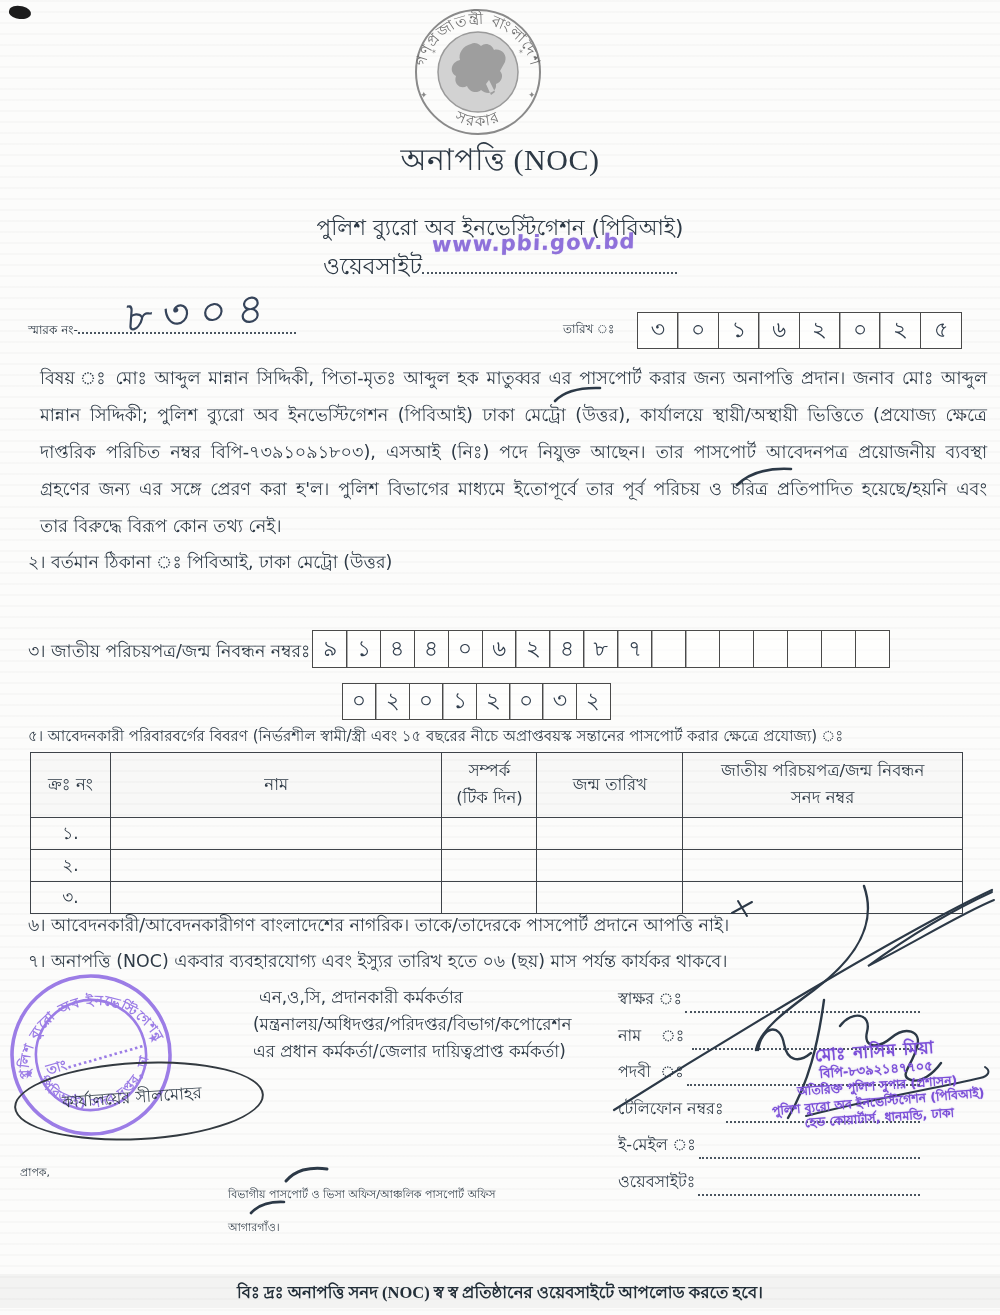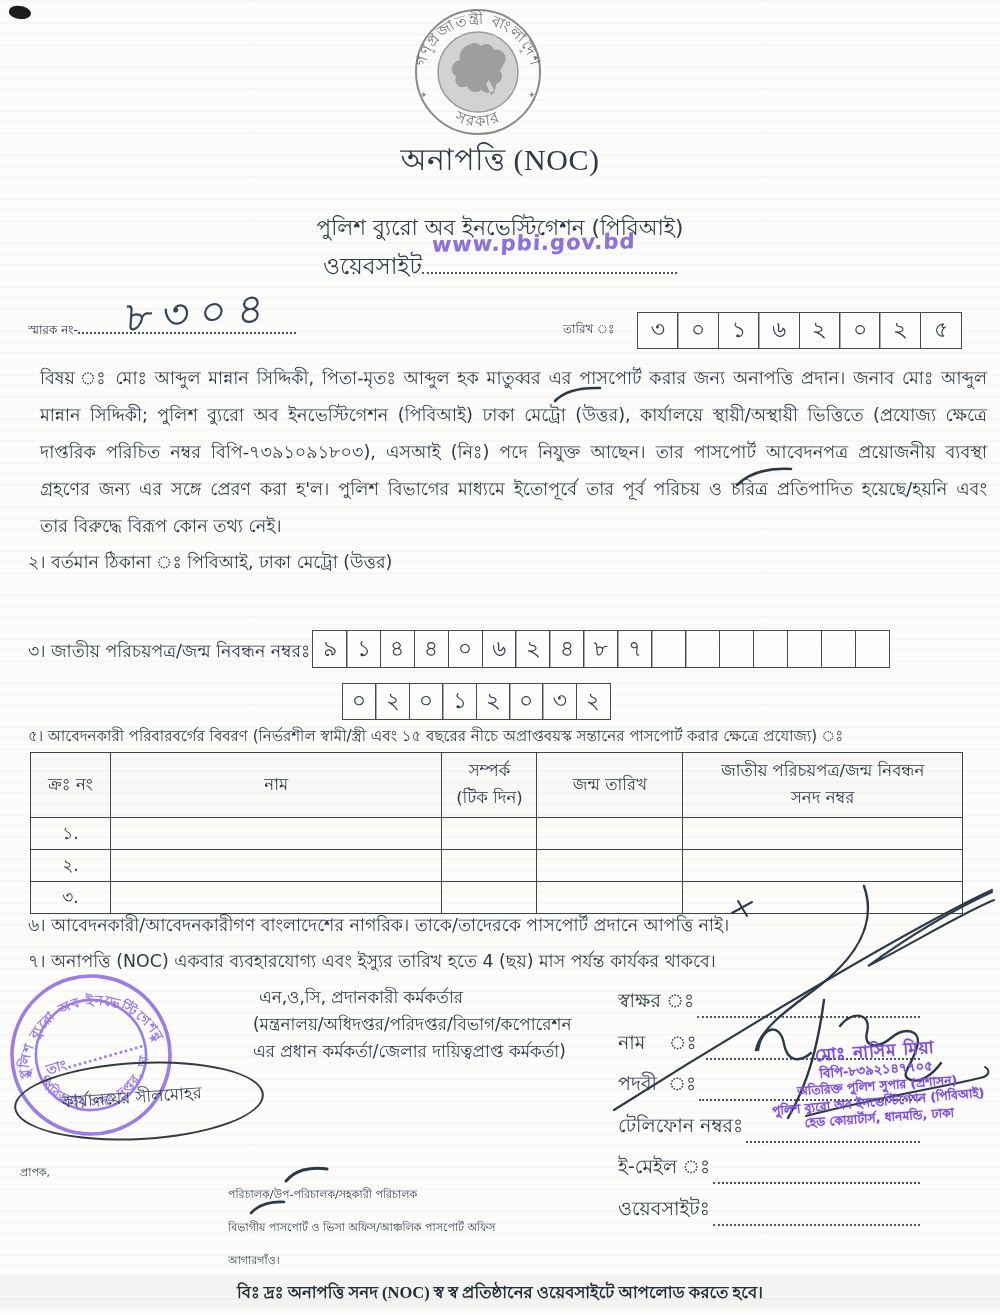--- a/index.html
+++ b/index.html
@@ -36,21 +36,21 @@
   .just{text-align:justify;text-align-last:justify;white-space:normal;}
   .itemtxt{font-size:17.4px;white-space:nowrap;}
   
   table.fam{border-collapse:collapse;width:933px;}
   table.fam th,table.fam td{border:1.6px solid #3f444a;font-weight:normal;font-size:16.5px;color:#2d3945;}
   table.fam th{white-space:pre-line;padding:4px 2px;height:56px;text-align:center;background:rgba(0,0,0,.015);}
   table.fam td{height:31px;padding:0 8px;text-align:center;font-size:17px;}
   
   .officerblock div{font-size:16.8px;line-height:1.62;white-space:nowrap;}
   .signrow{display:flex;align-items:flex-end;margin-bottom:9.5px;}
-  .signrow .lbl{font-size:19px;white-space:pre;margin-right:3px;}
+  .signrow .lbl{font-size:16px;white-space:pre;margin-right:3px;}
   .signrow .dl{flex:1;border-bottom:2.4px dotted #4a5560;height:14px;}
   .pstamp{color:#7b4fd8;text-align:center;font-weight:bold;transform:rotate(-4deg);text-shadow:0 0 1.2px rgba(123,79,216,.55);line-height:1.3;}
   .pstamp .nm{font-size:17px;letter-spacing:1px;}
   .pstamp .bp{font-size:13px;}
   .pstamp .sm{font-size:12.3px;white-space:nowrap;}
   .ellipse-seal{border:2px solid #333a40;border-radius:50%;transform:rotate(-3deg);background:transparent;}
   .sealtxt{font-size:16.5px;transform:rotate(-4deg);color:#2f3b47;white-space:nowrap;}
   .recip{font-size:11px;line-height:33px;white-space:nowrap;}
   .footer{font-size:16.5px;font-weight:bold;color:#222e38;font-family:Liberation Serif, serif;}
   .footstrip{background:rgba(0,0,0,.035);height:34px;}
@@ -264,21 +264,21 @@
           <td></td>
           <td></td>
           <td></td>
           <td></td>
         </tr>
       </tbody>
     </table>
   </div>
 
   <div class="abs itemtxt" style="left:28px;top:912px;">৬। আবেদনকারী/আবেদনকারীগণ বাংলাদেশের নাগরিক। তাকে/তাদেরকে পাসপোর্ট প্রদানে আপত্তি নাই।</div>
-  <div class="abs itemtxt" style="left:28px;top:948px;">৭। অনাপত্তি (NOC)  একবার ব্যবহারযোগ্য এবং ইস্যুর তারিখ হতে 4 (ছয়) মাস পর্যন্ত কার্যকর থাকবে।</div>
+  <div class="abs itemtxt" style="left:28px;top:948px;">৭। অনাপত্তি (NOC)  একবার ব্যবহারযোগ্য এবং ইস্যুর তারিখ হতে ০৬ (ছয়) মাস পর্যন্ত কার্যকর থাকবে।</div>
 
   <svg class="abs" style="left:730px;top:899px;" width="26" height="20">
     <path class="ink" stroke-width="2" d="M2,14 L22,3 M8,2 L17,17"></path>
   </svg>
 
   <svg class="abs" style="left:608px;top:868px;z-index:6;" width="392" height="262" viewBox="0 0 392 262">
     <path class="ink" stroke-width="2.2" d="M6,242 C110,176 298,62 384,22"></path>
     <path class="ink" stroke-width="2" d="M384,24 C336,46 296,72 260,98 C304,76 352,46 386,32"></path>
     <path class="ink" stroke-width="2.4" d="M256,18 C270,58 246,92 206,122 C176,144 152,162 148,182"></path>
     <path class="ink" stroke-width="2.4" d="M150,182 c4,-24 22,-28 26,-6 c3,16 14,20 27,9"></path>
@@ -342,21 +342,20 @@
     <text x="18" y="94" font-size="12" fill="#8f6ce4">★</text>
     <text x="148" y="94" font-size="12" fill="#8f6ce4">★</text>
     <text x="42" y="96" font-size="14" fill="#8f6ce4" font-weight="bold">তাং...............</text>
   </svg>
 
   <div class="abs ellipse-seal" style="left:14px;top:1062px;width:246px;height:74px;"></div>
   <div class="abs sealtxt" style="left:62px;top:1085px;">কার্যালয়ের সীলমোহর</div>
 
   <div class="abs recip" style="left:20px;top:1156px;">প্রাপক,</div>
   <div class="abs" style="left:228px;top:1178px;">
-    <div class="recip">পরিচালক/উপ-পরিচালক/সহকারী পরিচালক</div>
     <div class="recip">বিভাগীয় পাসপোর্ট ও ভিসা অফিস/আঞ্চলিক পাসপোর্ট  অফিস</div>
     <div class="recip">আগারগাঁও।</div>
   </div>
   <svg class="abs" style="left:283px;top:1165px;" width="48" height="22">
     <path class="ink" stroke-width="3" d="M3,16 Q10,8 20,5 Q32,2 44,4"></path>
   </svg>
   <svg class="abs" style="left:248px;top:1198px;" width="40" height="20">
     <path class="ink" stroke-width="2.6" d="M3,15 Q14,3 36,4"></path>
   </svg>
 

